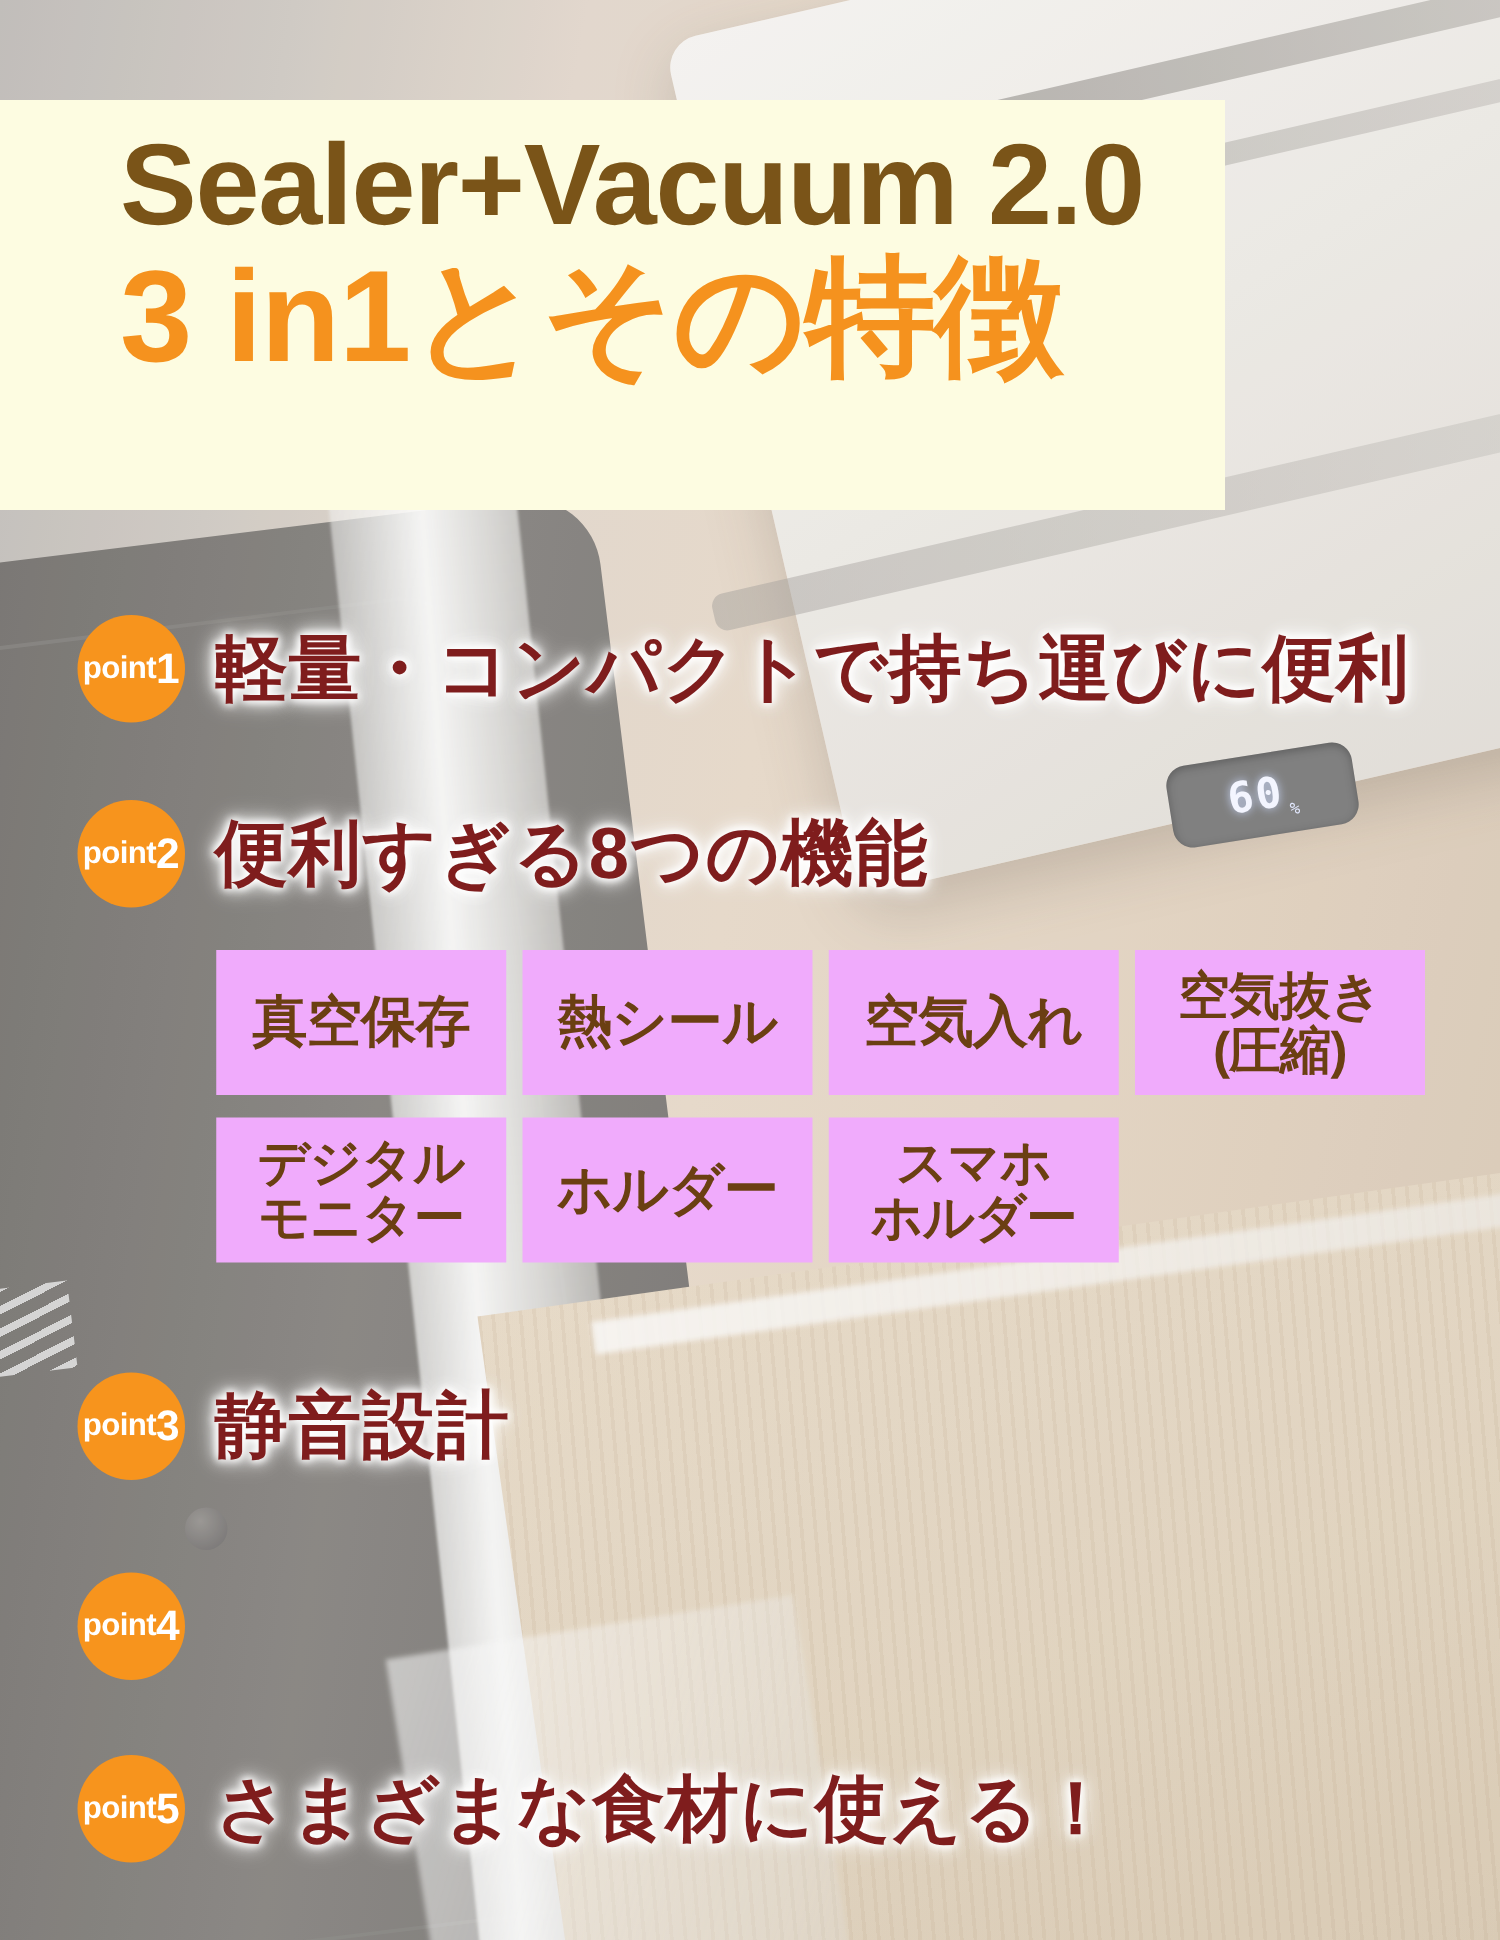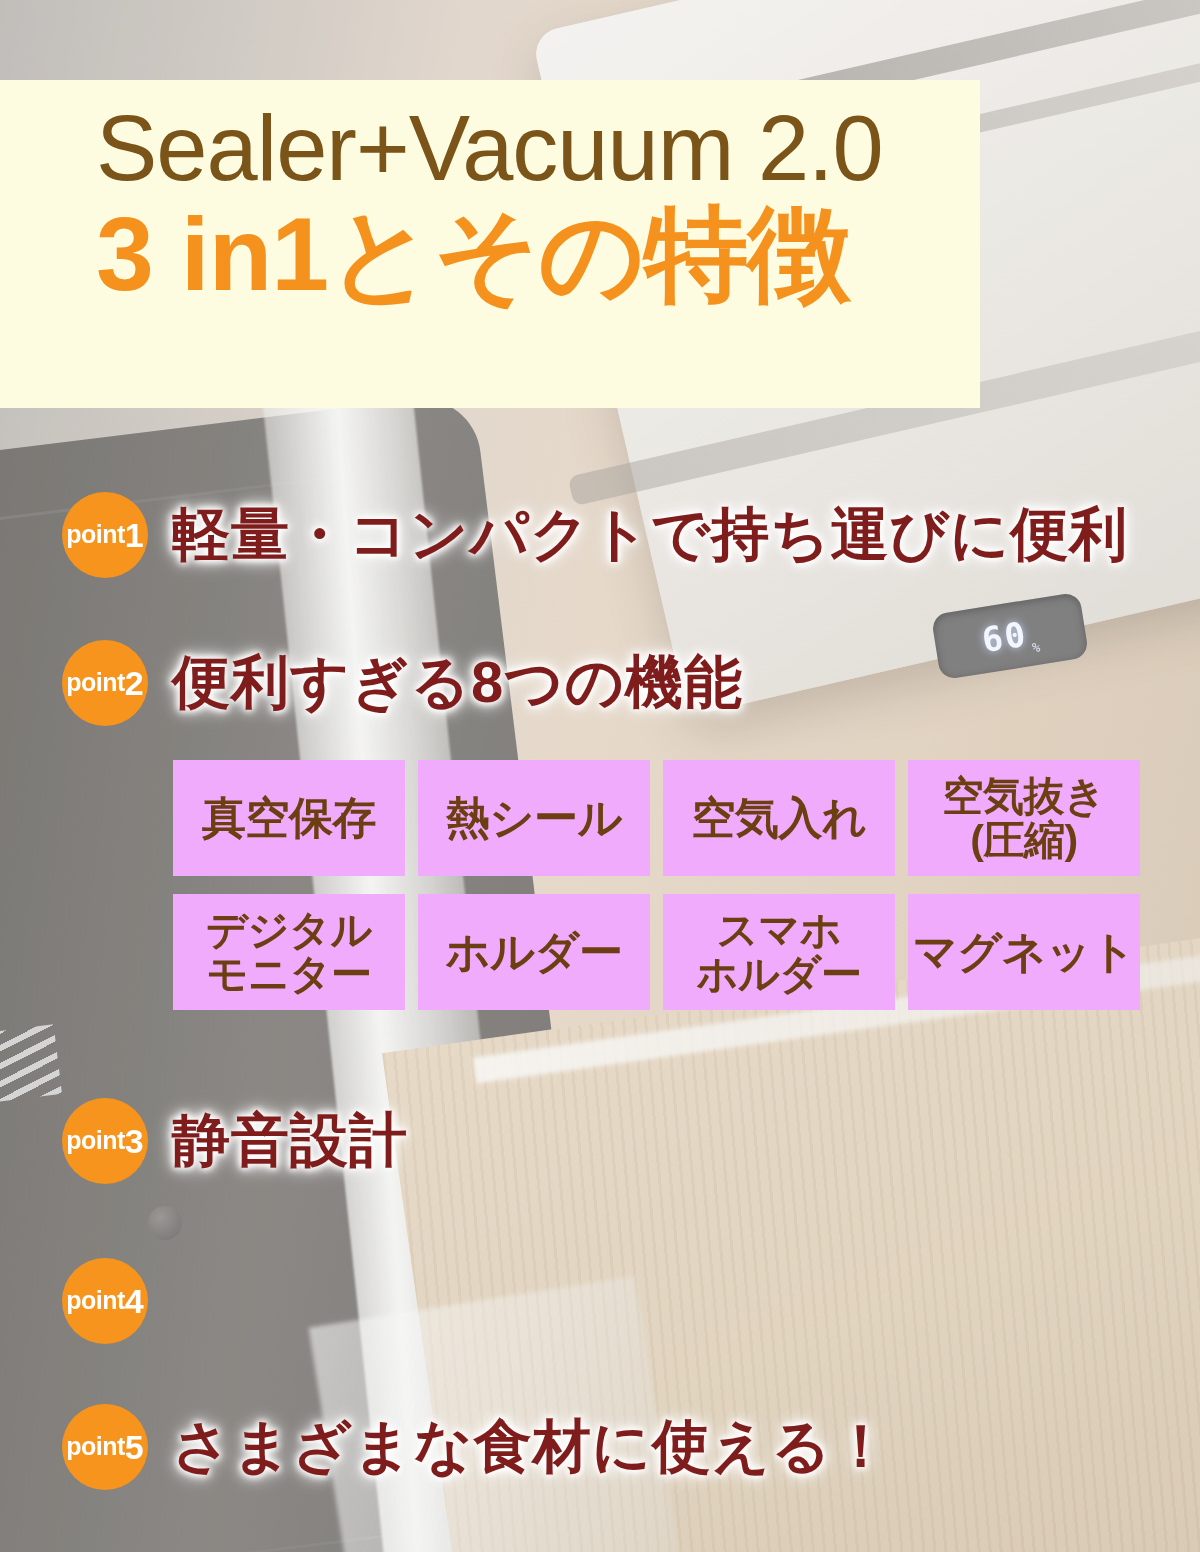--- a/index.html
+++ b/index.html
@@ -160,21 +160,21 @@
   .title-card {
     position: absolute;
     left: 0; top: 80px;
     width: 980px; height: 328px;
     background: #fdfce1;
     padding: 22px 0 0 96px;
   }
   .title-line1 {
     font-size: 92px;
     line-height: 1.02;
-    font-weight: 400;
+    font-weight: 700;
     color: #7a5418;
     letter-spacing: -1px;
     white-space: nowrap;
   }
   .title-line2 {
     font-size: 104px;
     line-height: 1.08;
     font-weight: 700;
     color: #f5921e;
     letter-spacing: -1px;
@@ -305,21 +305,20 @@
   </div>
 
   <div class="feature-grid">
     <div class="feature-tag">真空保存</div>
     <div class="feature-tag">熱シール</div>
     <div class="feature-tag">空気入れ</div>
     <div class="feature-tag two-line">空気抜き<br>(圧縮)</div>
     <div class="feature-tag two-line">デジタル<br>モニター</div>
     <div class="feature-tag">ホルダー</div>
     <div class="feature-tag two-line">スマホ<br>ホルダー</div>
-    <div class="feature-tag">マグネット</div>
   </div>
 
   <div class="point-row" id="row-p3">
     <div class="point-badge">
       <span class="pb-word">point</span>
       <span class="pb-num">3</span>
     </div>
     <div class="point-text">静音設計</div>
   </div>
 

